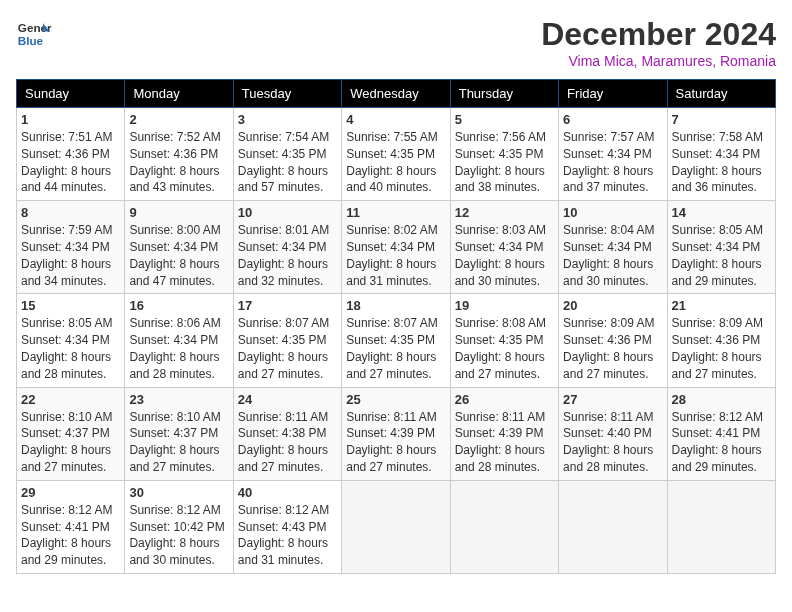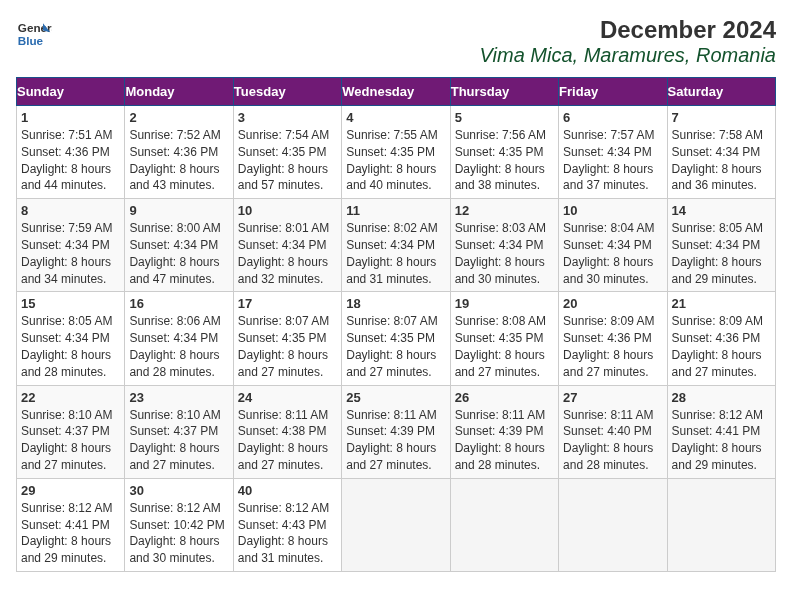--- a/index.html
+++ b/index.html
@@ -22,41 +22,40 @@
       gap: 4px;
     }
     .logo-icon {
       width: 36px;
       height: 36px;
     }
     .title-area {
       text-align: right;
     }
     .main-title {
-      font-size: 24px;
+      font-size: 32px;
       font-weight: bold;
       color: #333;
     }
     .subtitle {
-      font-size: 20px;
-      color: #14532d;
-      font-style: italic;
+      font-size: 14px;
+      color: #a21caf;
     }
     .calendar {
       width: 100%;
       border-collapse: collapse;
       font-size: 11px;
     }
     .calendar th {
-      background-color: #701a75;
+      background-color: #000000;
       color: #fff;
-      padding: 6px 0;
+      padding: 6px 8px;
       text-align: left;
       font-size: 13px;
-      font-weight: bold;
+      font-weight: normal;
       border: 1px solid #1a4f8a;
     }
     .calendar td {
       border: 1px solid #ccc;
       vertical-align: top;
       padding: 4px;
       width: calc(100% / 7);
       min-height: 80px;
       background: #fff;
     }

